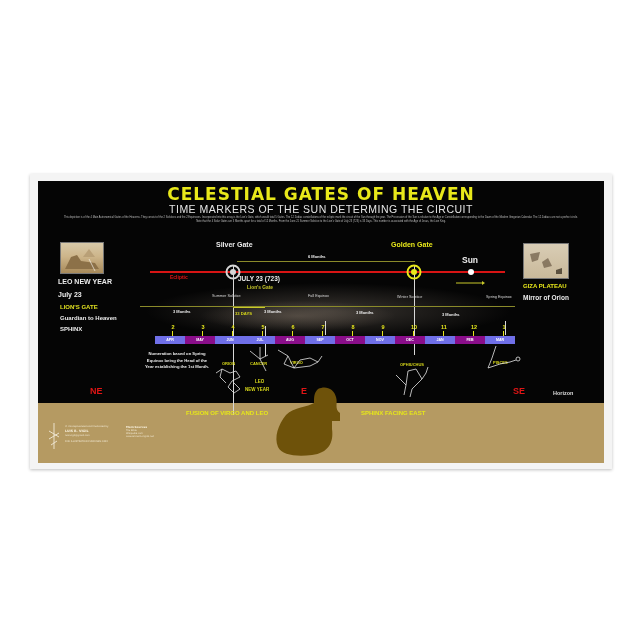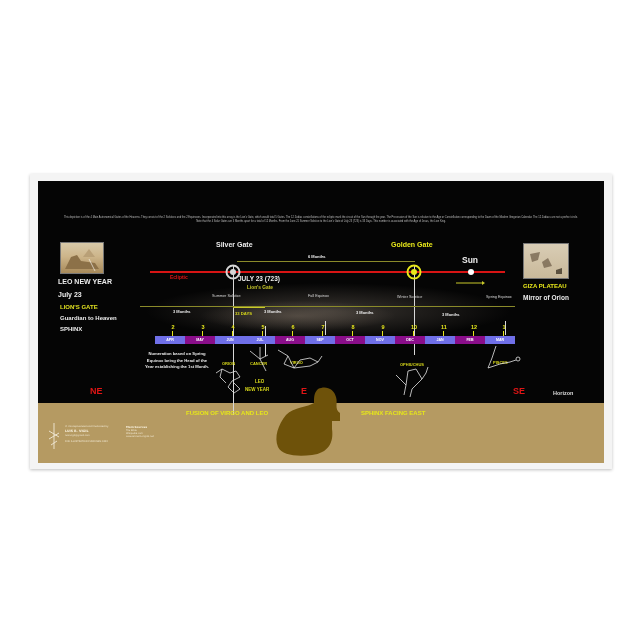--- a/index.html
+++ b/index.html
@@ -28,20 +28,22 @@
 </style>
 </head>
 <body>
 
 <div class="board"></div>
 
 <div class="poster">
   <div class="sky"></div>
   <div class="ground"></div>
 
+  <div class="abs title">CELESTIAL GATES OF HEAVEN</div>
+  <div class="abs subtitle">TIME MARKERS OF THE SUN DETERMING THE CIRCUIT</div>
   <div class="abs para">This depiction is of the 4 Main Astronomical Gates of the Heavens. They consist of the 2 Solstices and the 2 Equinoxes. Incorporated into this array is the Lion's Gate, which would total 5 Gates. The 12 Zodiac constellations of the ecliptic mark the circuit of the Sun through the year. The Precession of the Sun is relative to the Age or Constellation corresponding to the Dawn of the Modern Gregorian Calendar. The 12 Zodiacs are not a perfect circle. Note that the 4 Solar Gates are 3 Months apart for a total of 12 Months. From the June 21 Summer Solstice to the Lion's Gate of July 23 (723) is 33 Days. This number is associated with the Age of Jesus, the Lion King.</div>
 
   <div class="photo" style="left:22px;top:61px;width:42px;height:30px;background:linear-gradient(180deg,#d8c9a8 0%,#cdb58a 45%,#a88a5a 100%);">
     <svg width="42" height="30">
       <path d="M4 26 L10 14 L16 12 L20 18 L34 20 L38 26 Z" fill="#8c7148"></path>
       <path d="M22 14 L28 6 L34 14 Z" fill="#b9a077"></path>
       <line x1="28" y1="16" x2="34" y2="28" stroke="#fff" stroke-width=".6"></line>
     </svg>
   </div>
   <div class="abs w" style="left:20px;top:97px;font-size:7px;">LEO NEW YEAR</div>

